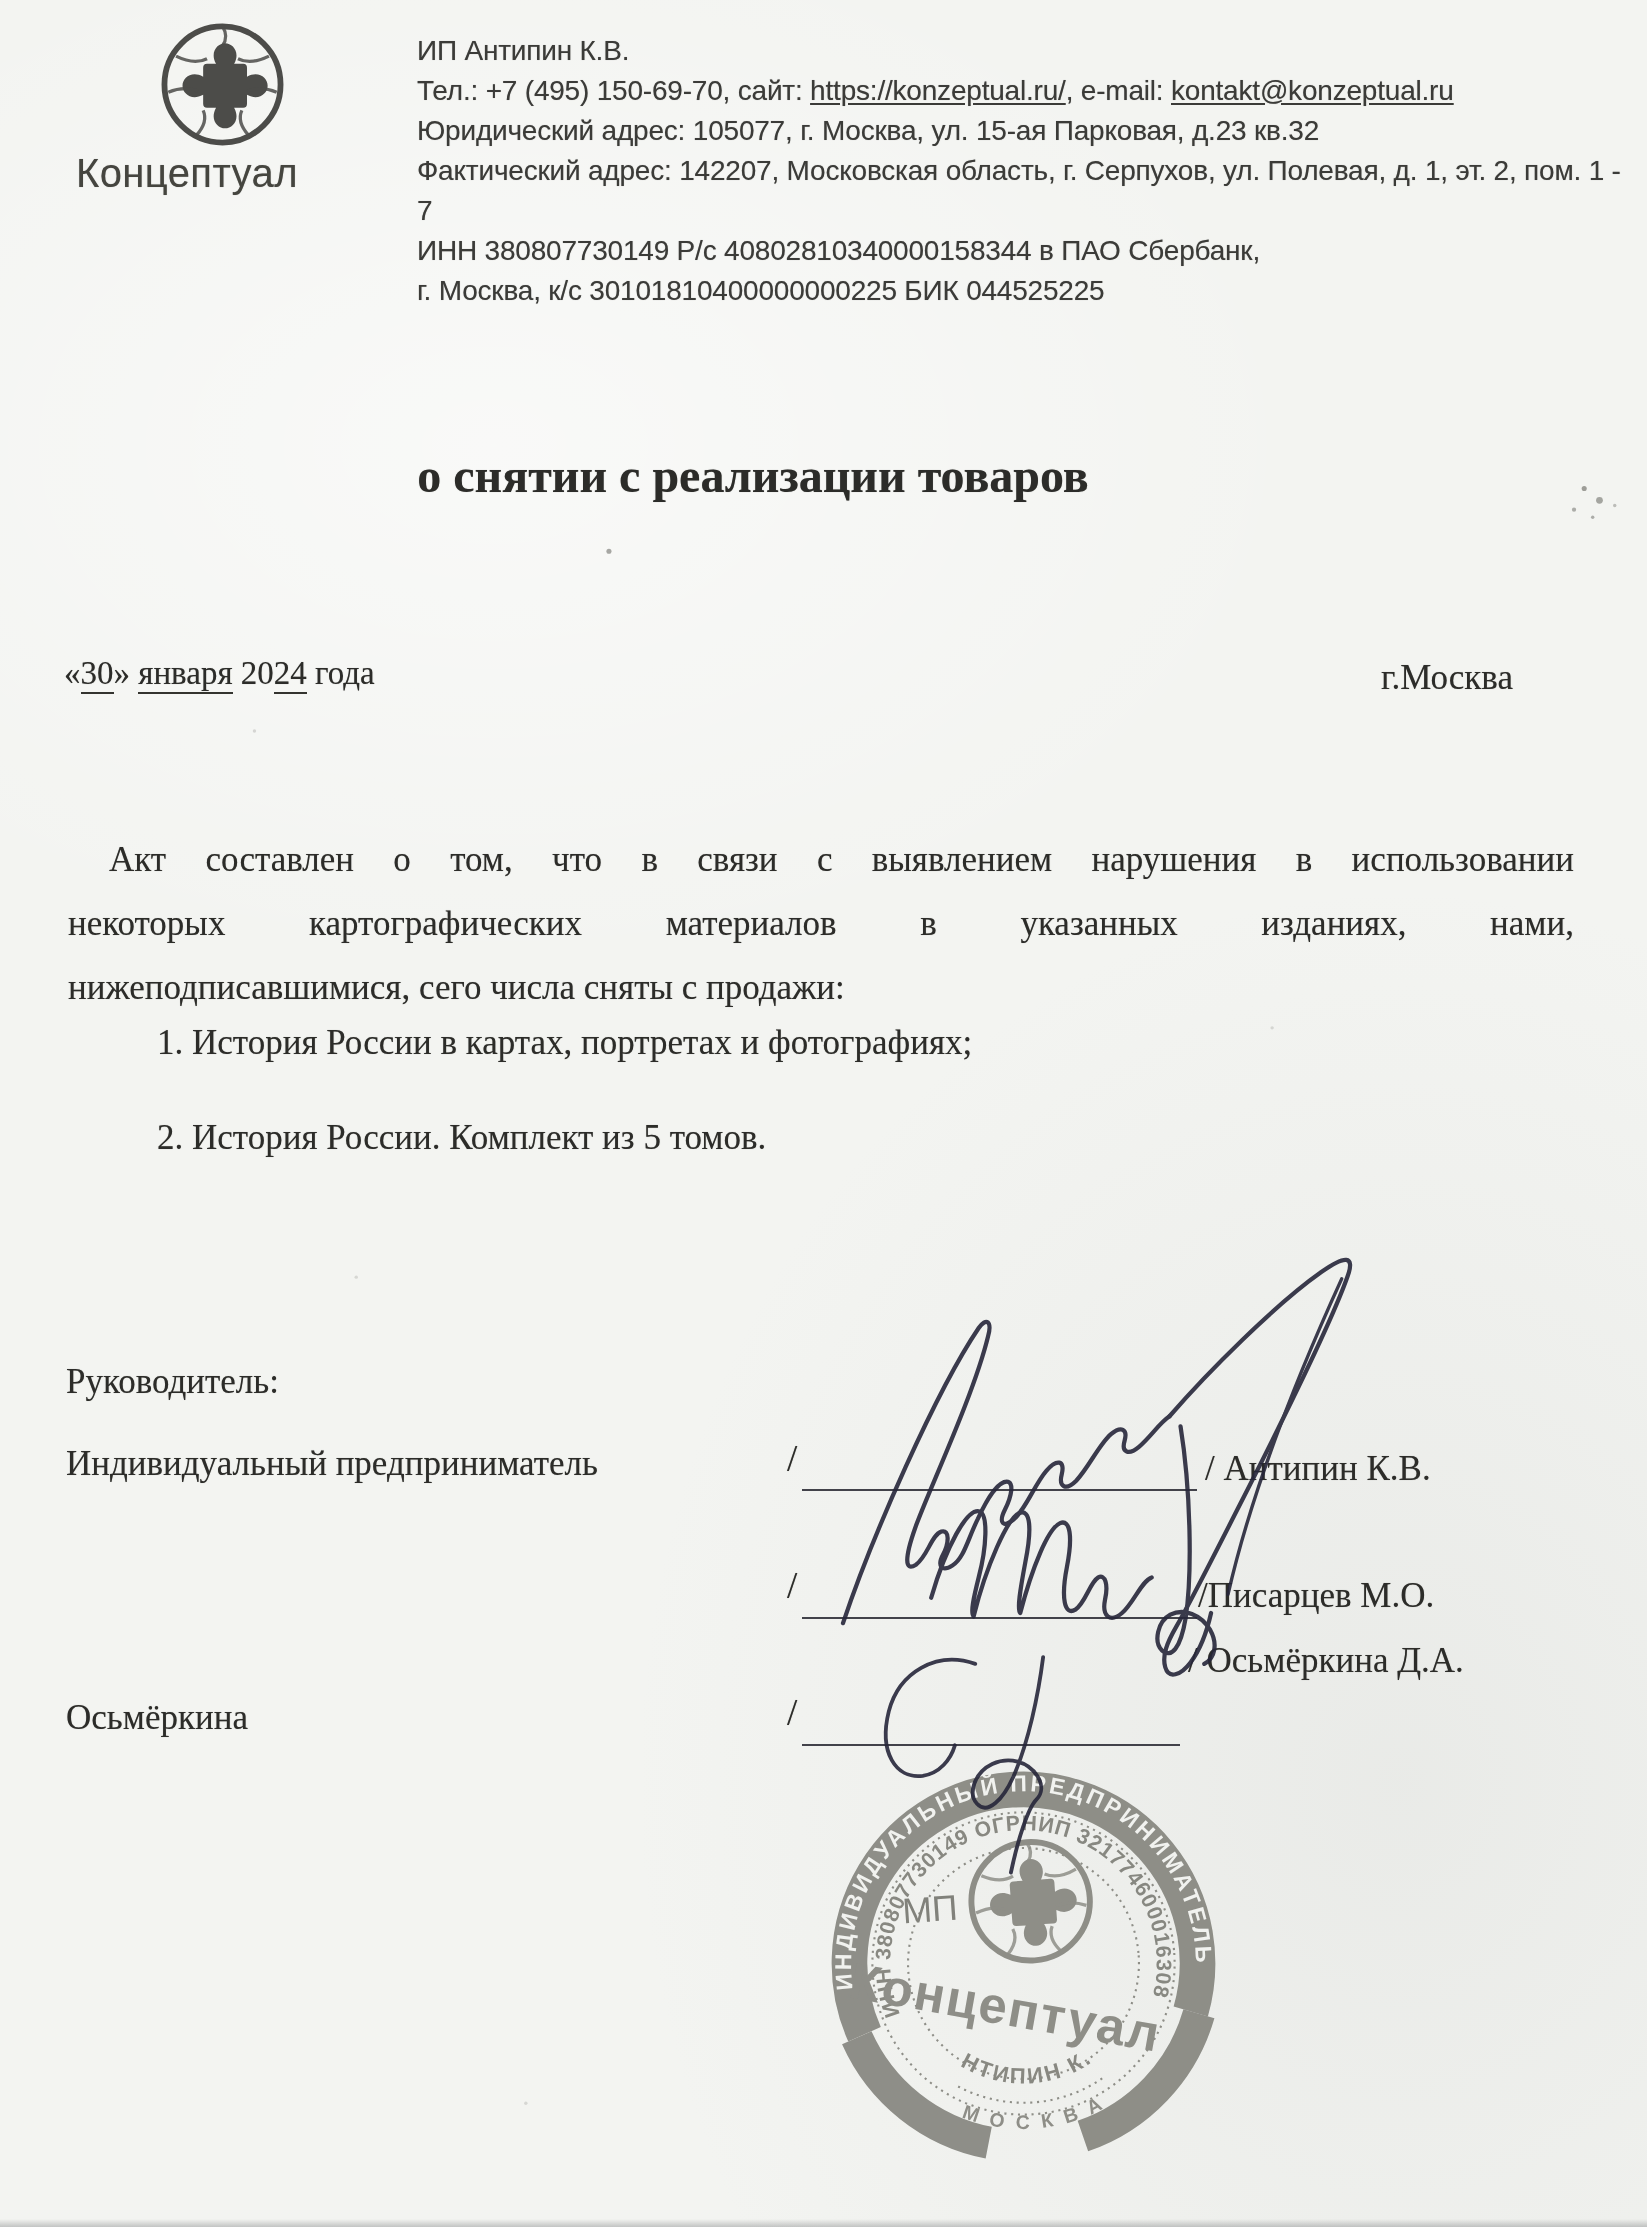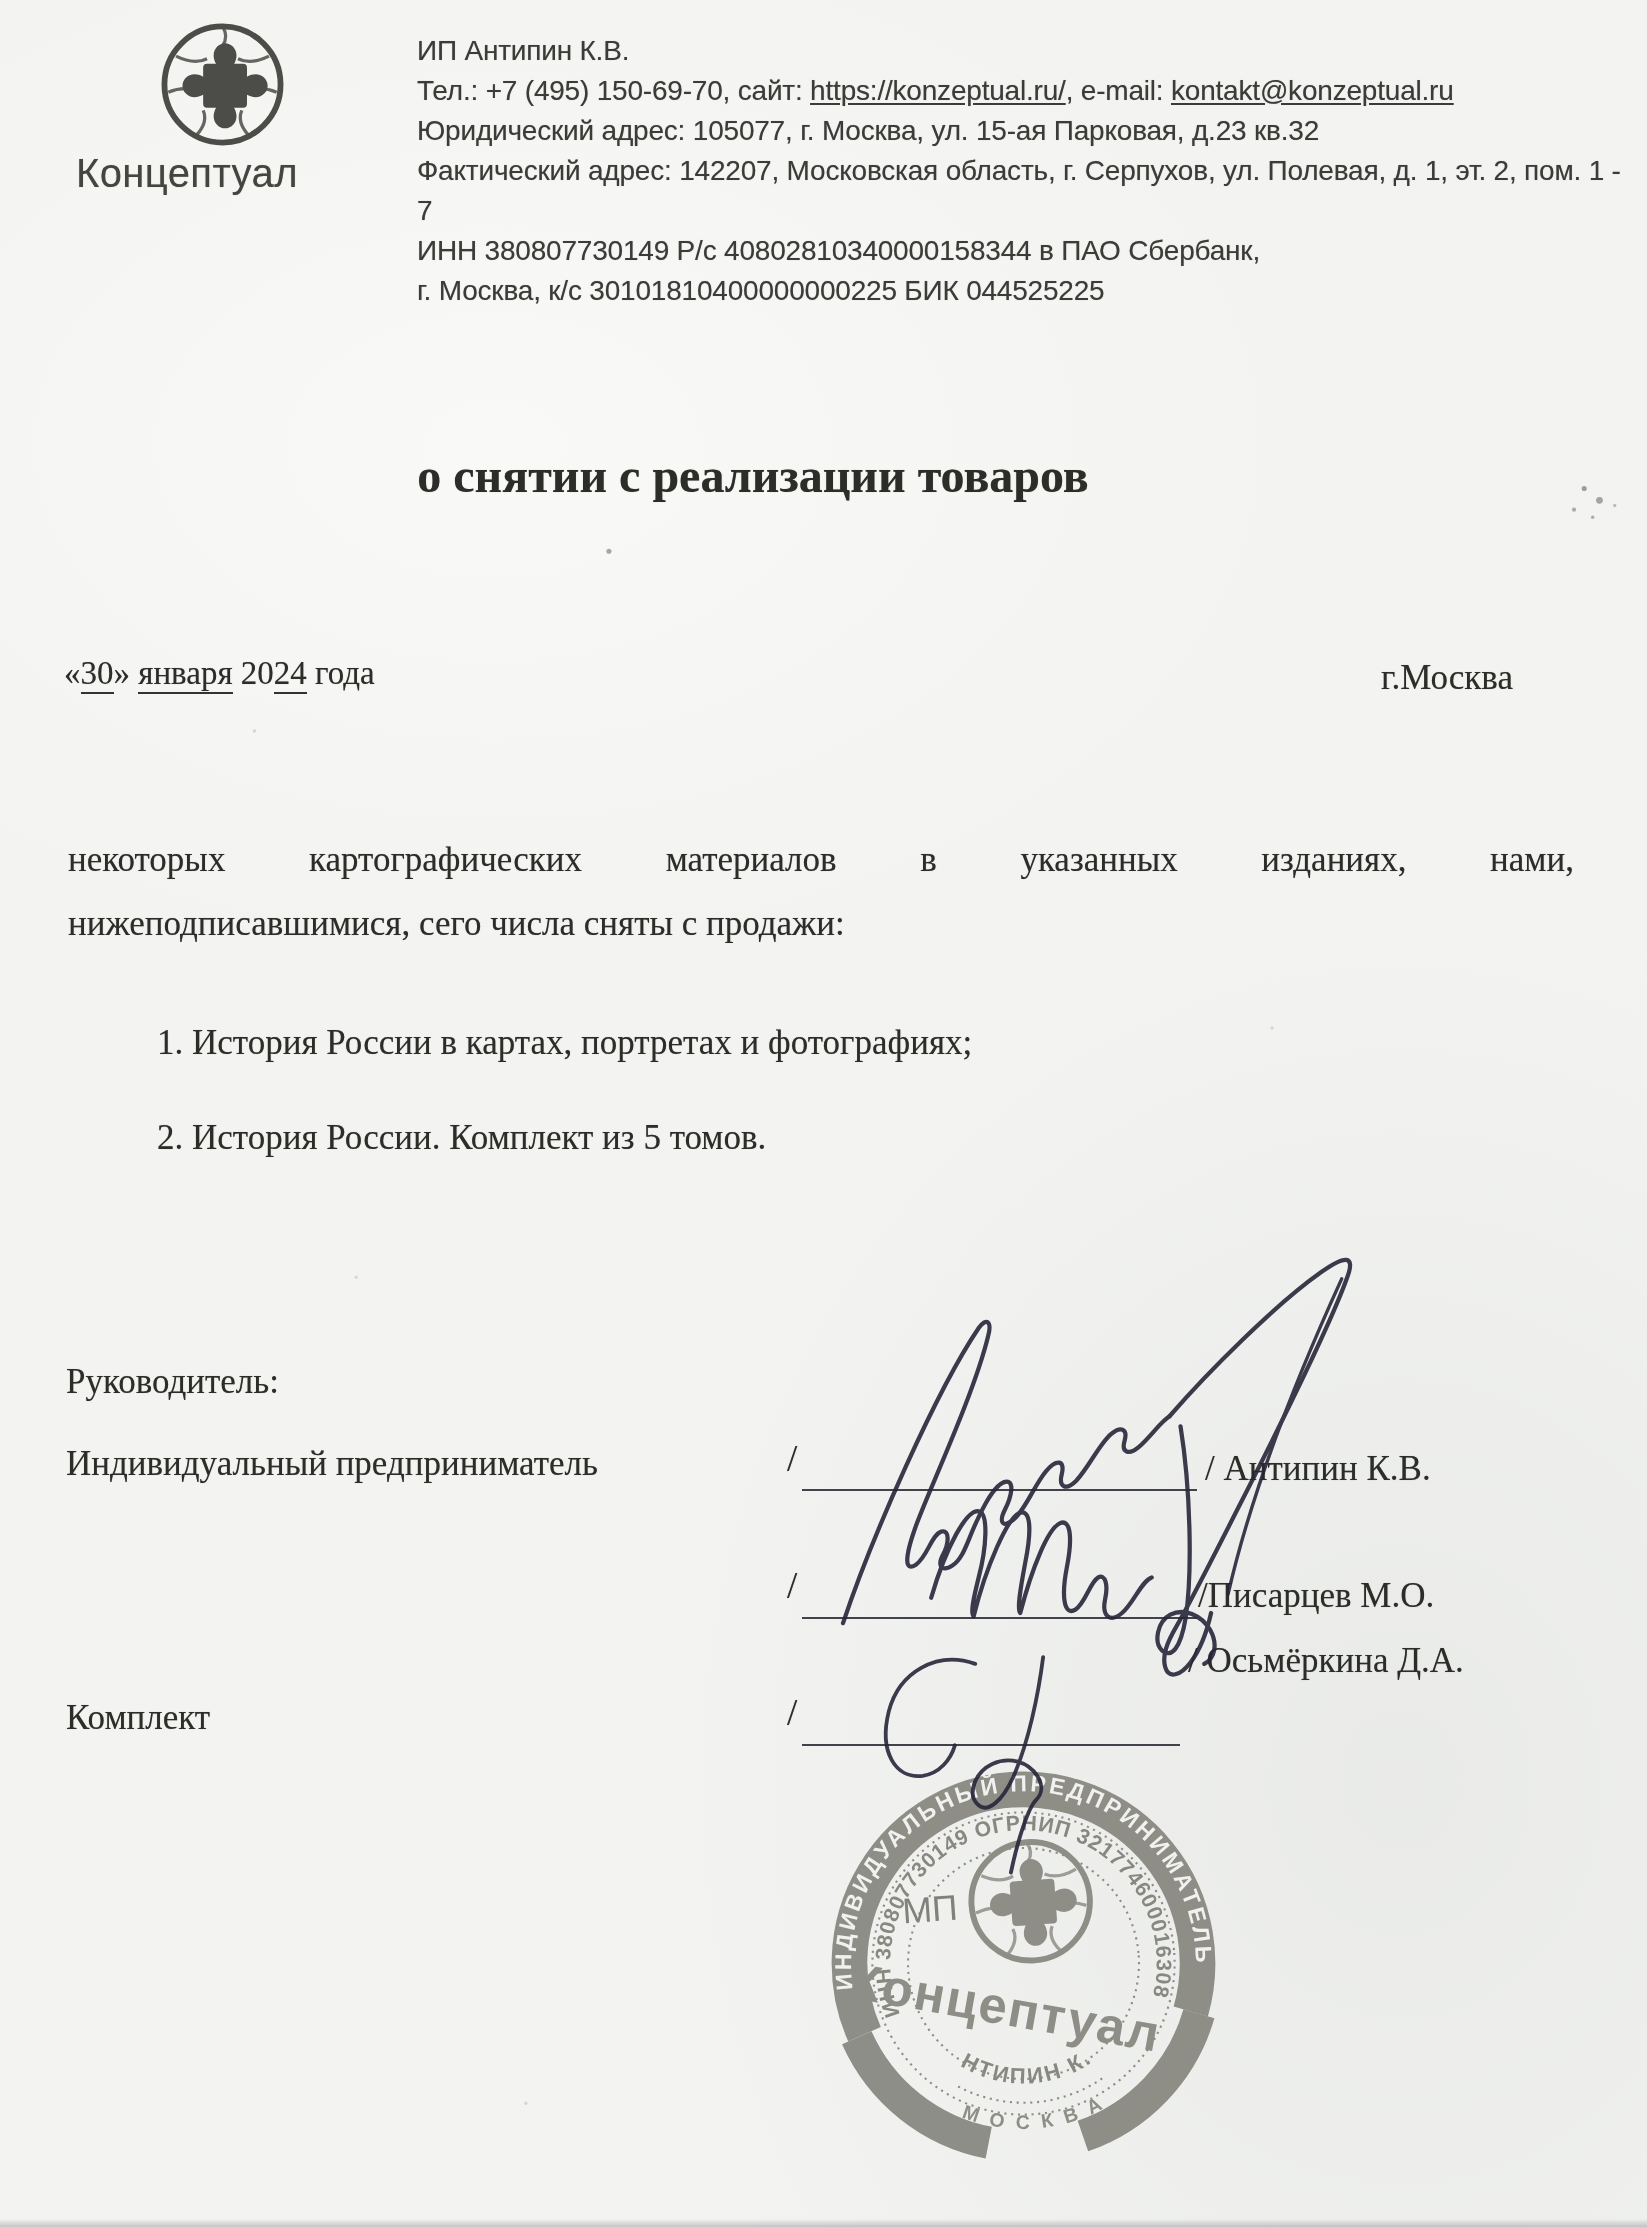--- a/index.html
+++ b/index.html
@@ -95,39 +95,40 @@
   </div>
 
   <div class="abs title-wrap scan">
     <div class="title-sub">о снятии с реализации товаров</div>
   </div>
 
   <div class="abs dateline scan"><span>«</span><span class="u-ink">30</span><span>» </span><span class="u-ink">января</span><span> </span><span>20</span><span class="u-ink">24</span><span> года</span></div>
   <div class="abs place scan">г.Москва</div>
 
   <div class="abs bodytext scan">
+    <div class="jline indent">Акт  составлен  о  том,  что  в  связи  с  выявлением  нарушения  в  использовании</div>
     <div class="jline">некоторых  картографических  материалов  в  указанных  изданиях,  нами,</div>
     <div>нижеподписавшимися, сего числа сняты с продажи:</div>
   </div>
 
   <div class="abs list-item scan" style="top:1023px">1. История России в картах, портретах и фотографиях;</div>
   <div class="abs list-item scan" style="top:1118px">2. История России. Комплект из 5 томов.</div>
 
   <div class="abs sig-label scan" style="top:1362px">Руководитель:</div>
 
   <div class="abs sig-label scan" style="top:1444px">Индивидуальный предприниматель</div>
   <div class="abs sig-slash scan" style="left:787px;top:1437px">/</div>
   <div class="abs sig-line" style="left:802px;top:1486px;width:395px"></div>
   <div class="abs sig-name scan" style="left:1205px;top:1449px"><span>/</span> <span>Антипин К.В.</span></div>
 
   <div class="abs sig-slash scan" style="left:787px;top:1564px">/</div>
   <div class="abs sig-line" style="left:802px;top:1614px;width:395px"></div>
   <div class="abs sig-name scan" style="left:1198px;top:1576px"><span>/</span><span>Писарцев М.О.</span></div>
 
-  <div class="abs sig-label scan" style="top:1698px">Комплект</div>
+  <div class="abs sig-label scan" style="top:1698px">Осьмёркина</div>
   <div class="abs sig-slash scan" style="left:787px;top:1691px">/</div>
   <div class="abs sig-line" style="left:802px;top:1741px;width:378px"></div>
   <div class="abs sig-name scan" style="left:1188px;top:1641px"><span>/</span> <span>Осьмёркина Д.А.</span></div>
 
   <svg class="abs stamp" width="399" height="399" viewBox="0 0 470 470">
     <g transform="rotate(-4 235 235)" fill="none">
       <defs>
         <path id="st-outer-text" d="M44.2,304.4 A203,203 0 1 1 425.8,304.4"></path>
         <path id="st-mid" d="M85.7,283.5 A157,157 0 1 1 384.3,283.5"></path>
         <path id="st-ant" d="M154.5,351.3 A142,142 0 0 0 315.5,351.3"></path>

